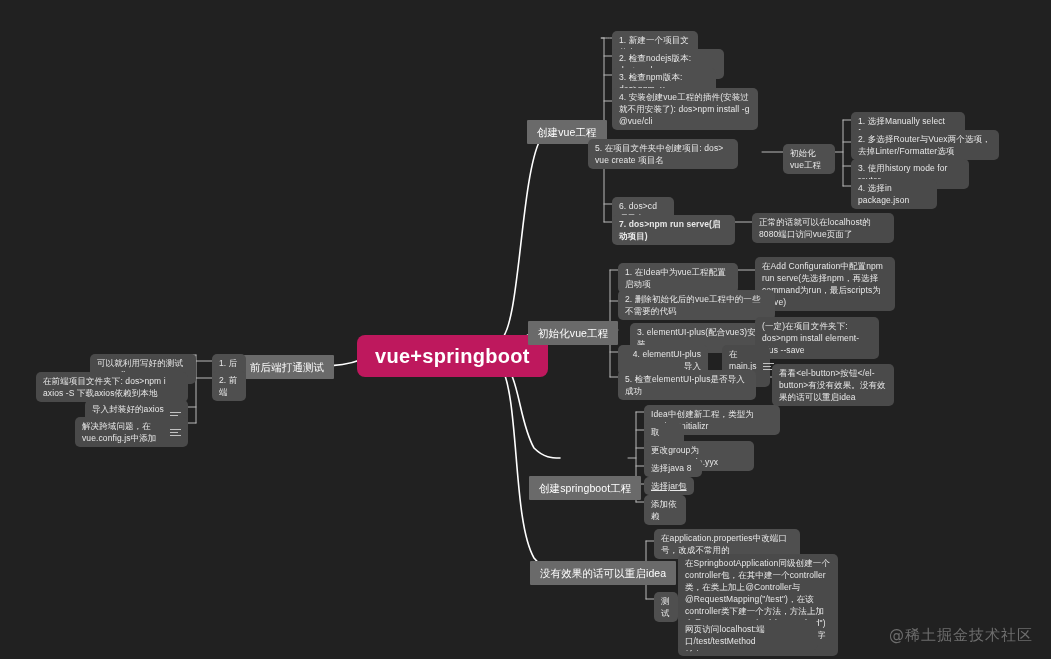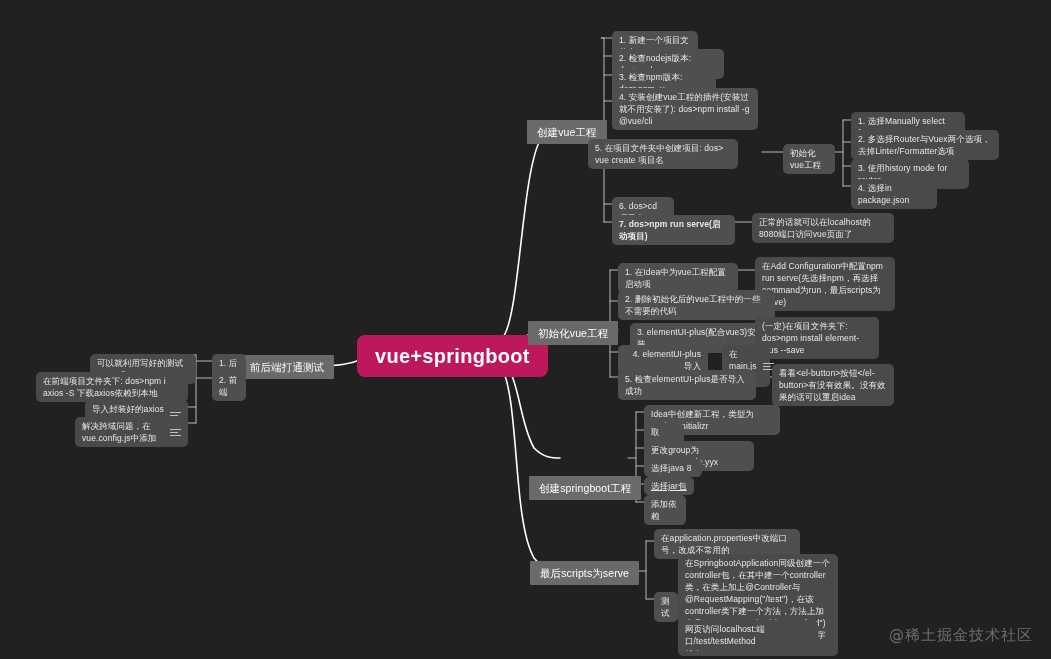--- a/index.html
+++ b/index.html
@@ -246,21 +246,21 @@
     <span class="txt">选择java 8</span>
   </div>
   <div class="node lvl2" style="left:644px;top:477px;width:50px;text-decoration:underline;">
     <span class="txt">选择jar包</span>
   </div>
   <div class="node lvl2" style="left:644px;top:495px;width:42px;">
     <span class="txt">添加依赖</span>
   </div>
 
   <div class="node lvl1" style="left:530px;top:561px;">
-    <span class="txt">最后scripts为serve</span>
+    <span class="txt">没有效果的话可以重启idea</span>
   </div>
   <div class="node lvl2" style="left:654px;top:529px;width:146px;">
     <span class="txt">在application.properties中改端口号，改成不常用的</span>
   </div>
   <div class="node lvl2" style="left:654px;top:592px;width:24px;">
     <span class="txt">测试</span>
   </div>
   <div class="node lvl3" style="left:678px;top:554px;width:160px;">
     <span class="txt">在SpringbootApplication同级创建一个controller包，在其中建一个controller类，在类上加上@Controller与@RequestMapping("/test")，在该controller类下建一个方法，方法上加上@RequestMapping("/testMethod")和@ReponseBody，方法返回一个字符串</span>
   </div>

